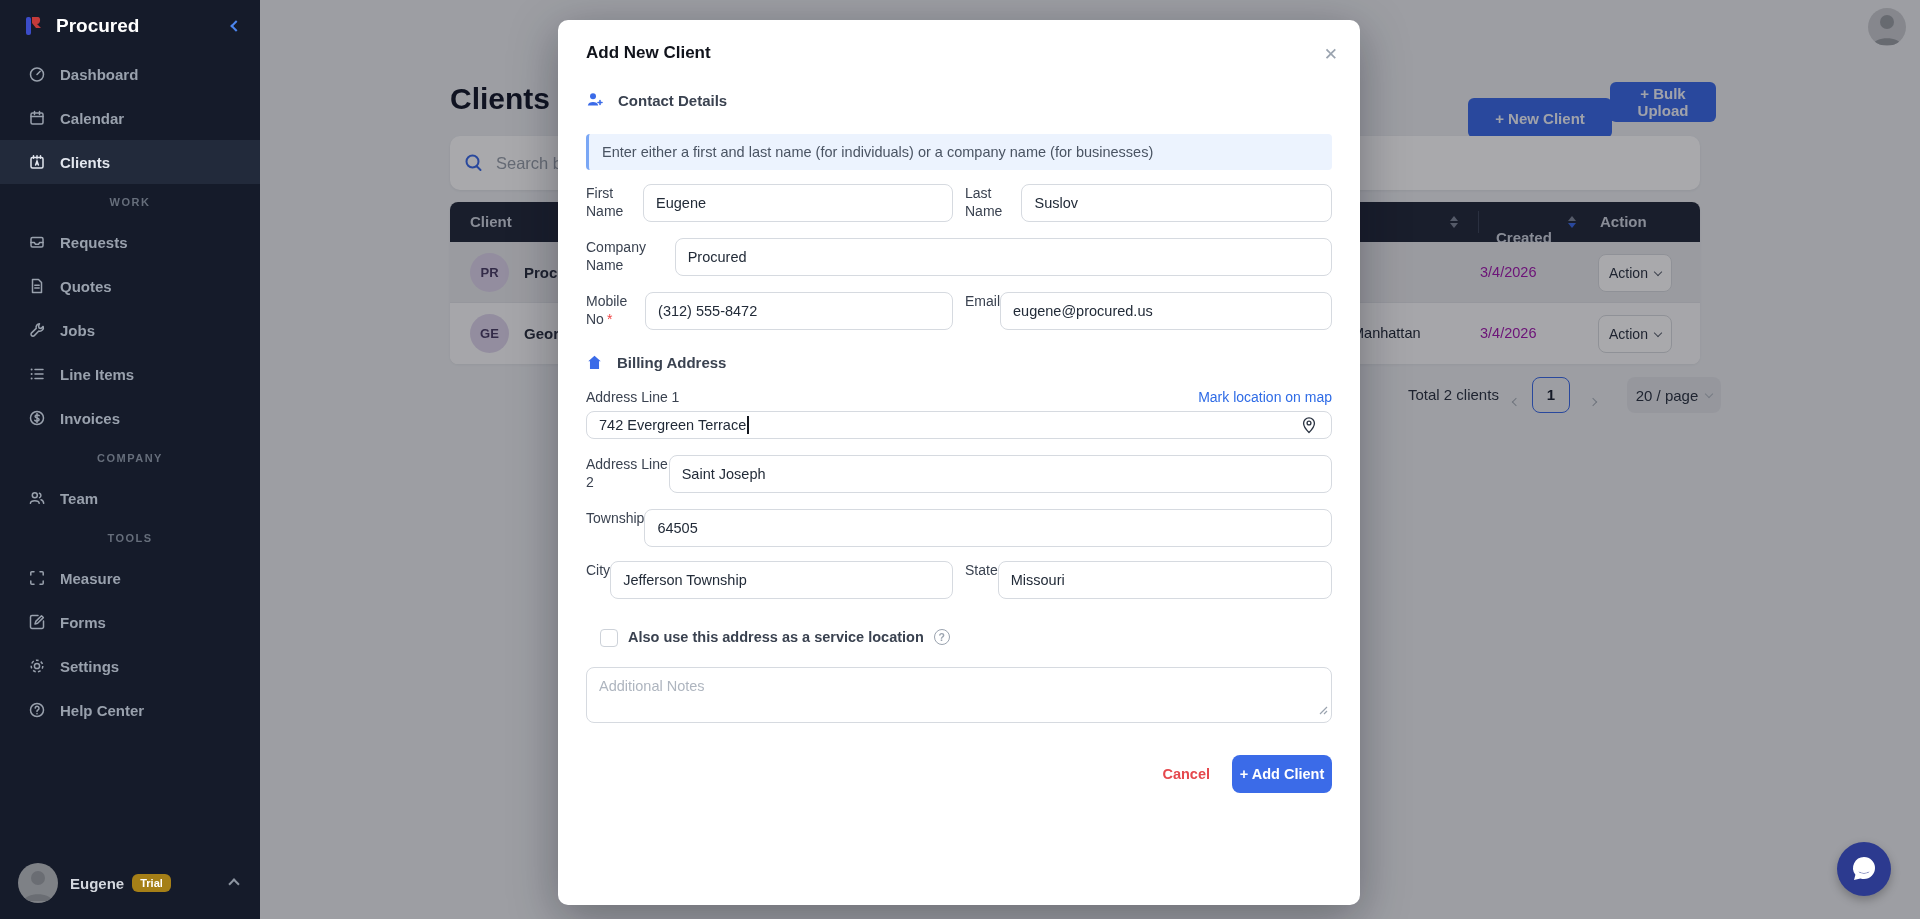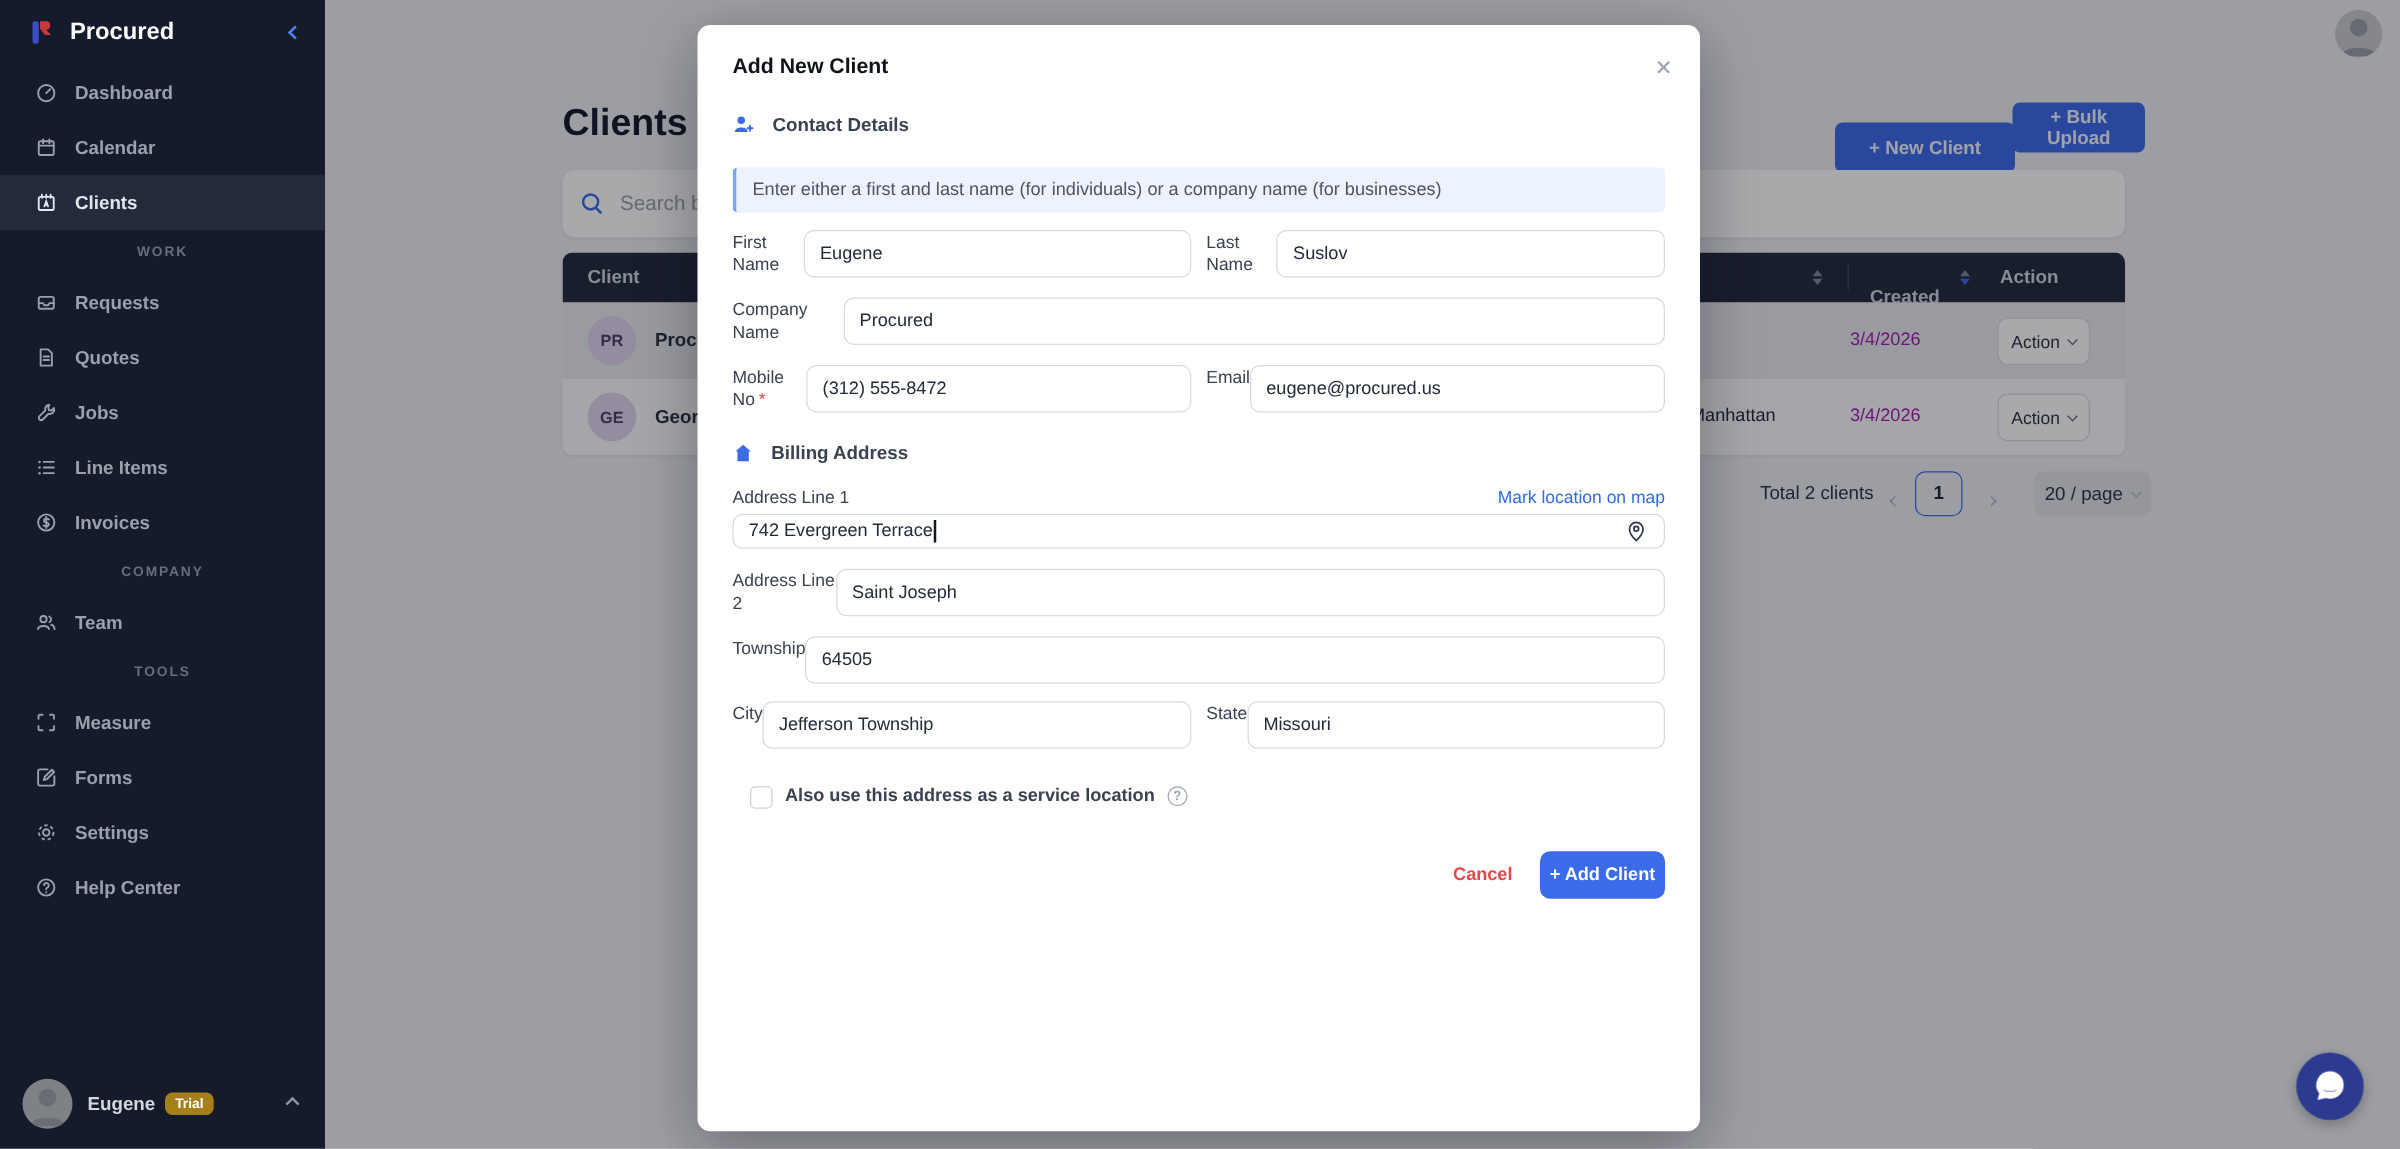--- a/index.html
+++ b/index.html
@@ -433,20 +433,28 @@
       <input class="inp" value="Missouri" style="">
     </div>
   </div>
 
   <div class="chk-row">
     <span class="checkbox"></span>
     <span class="chk-label">Also use this address as a service location</span>
     <span class="help-circle">?</span>
   </div>
 
+  <div class="notes-wrap">
+    <textarea class="notes" placeholder="Additional Notes" style=""></textarea>
+    <span class="resize-handle">
+      <svg width="9" height="9" viewBox="0 0 9 9">
+          <path d="M8 1L1 8M8 5L5 8" stroke="#9aa3af" stroke-width="1.2"></path>
+        </svg>
+    </span>
+  </div>
 
   <div class="modal-footer">
     <span class="cancel-link">Cancel</span>
     <button class="submit-btn">+ Add Client</button>
   </div>
 </div>
 
 <div class="chat-fab">
   <span style="display:flex;">
     <svg width="30" height="30" viewBox="0 0 30 30">

